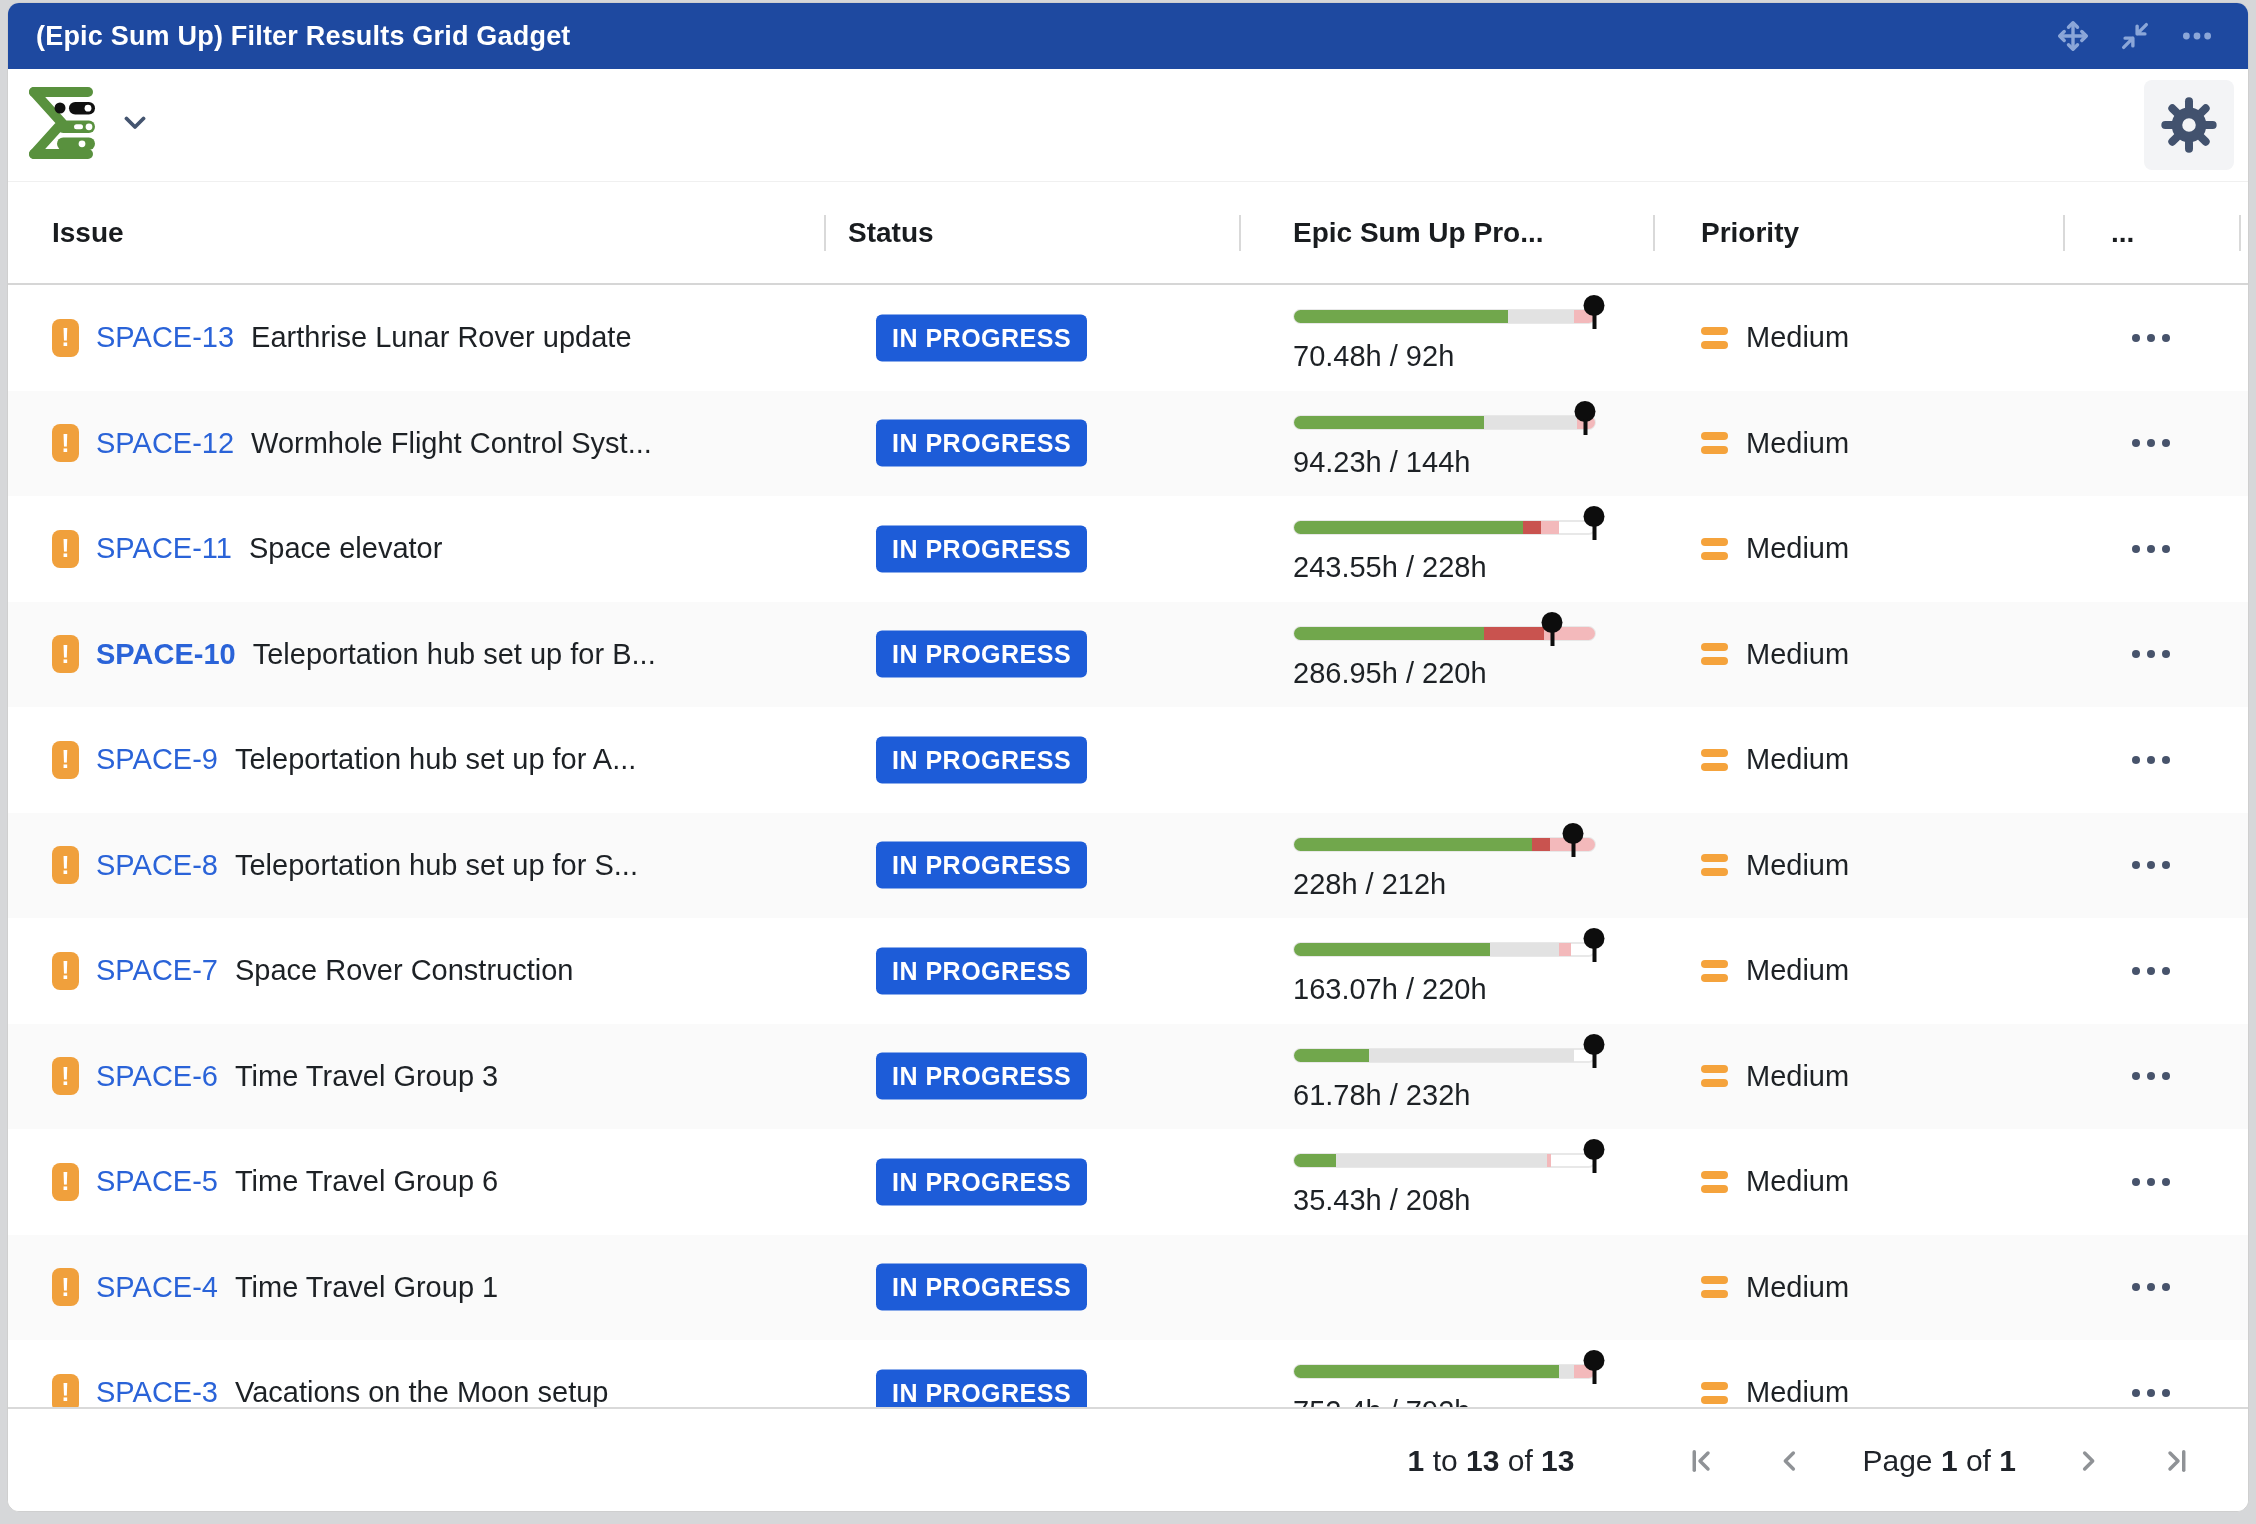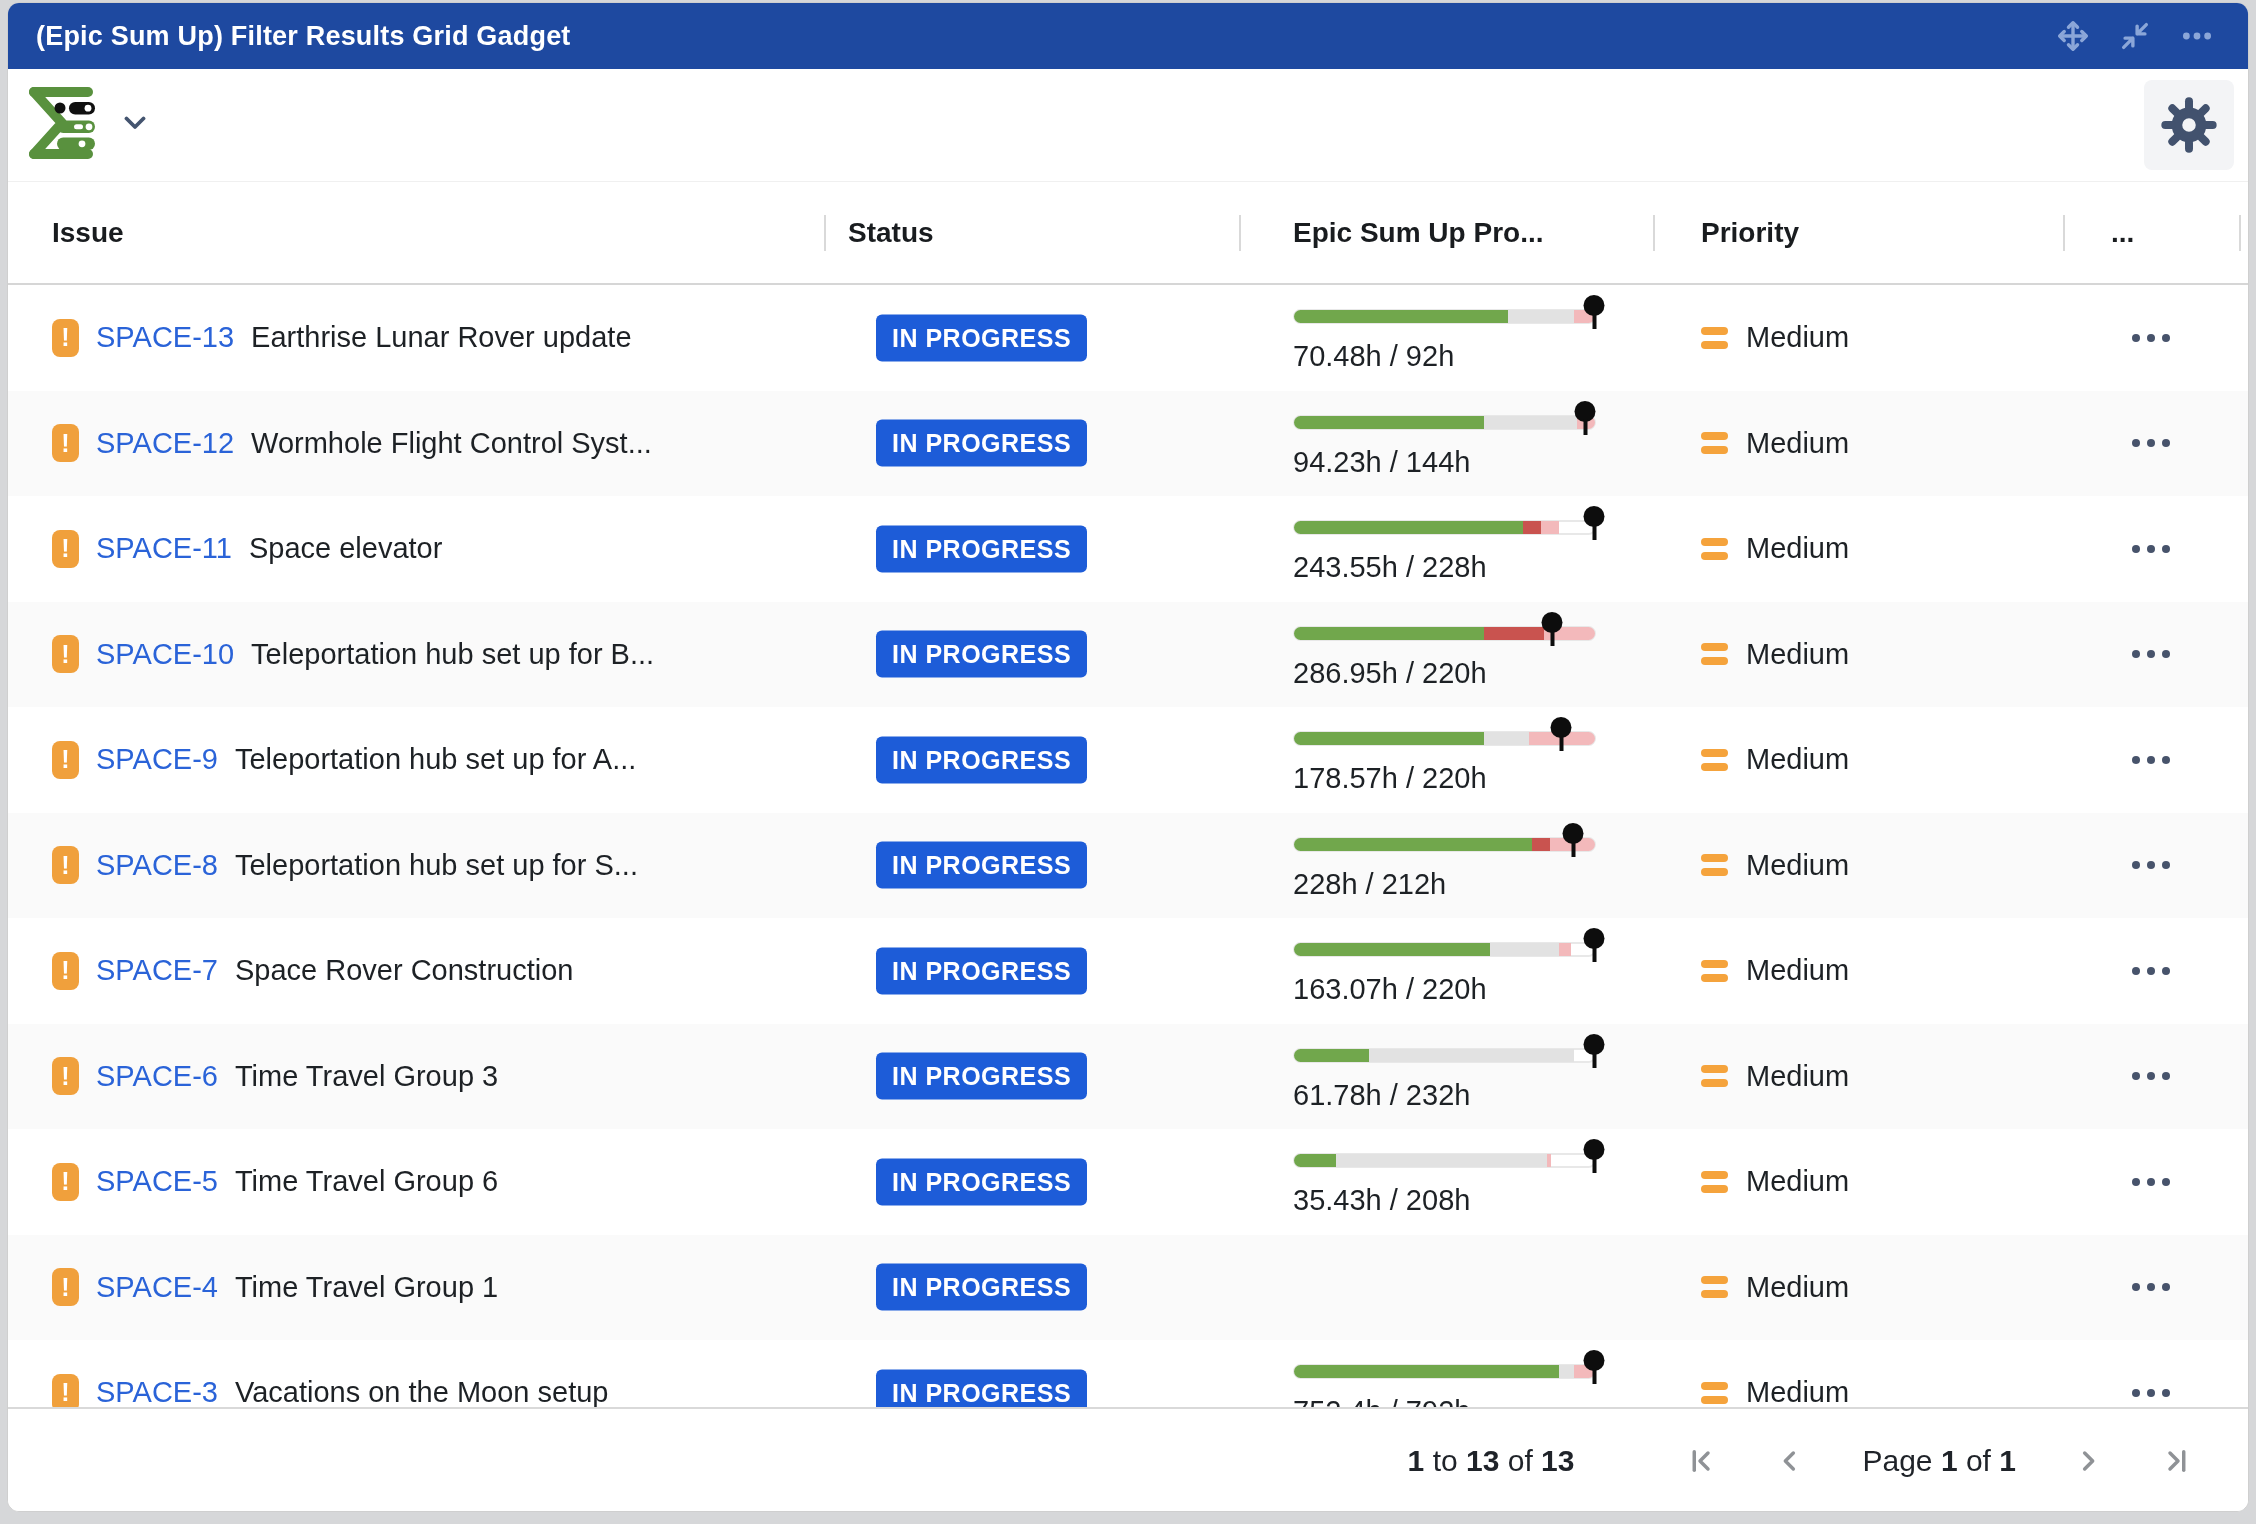--- a/index.html
+++ b/index.html
@@ -242,21 +242,21 @@
         </div>
         <div class="cell-more">
           <span class="dot"></span>
           <span class="dot"></span>
           <span class="dot"></span>
         </div>
       </div>
       <div class="row alt">
         <div class="cell-issue">
           <span class="type-icon" style="background: rgb(240, 160, 60);">!</span>
-          <a class="issue-key" style="color: rgb(42, 99, 216);">SPACE-10</a>
+          <a class="issue-key" style="color: rgb(42, 99, 216); font-weight: bold;">SPACE-10</a>
           <span class="issue-summary">Teleportation hub set up for B...</span>
         </div>
         <div class="cell-status"><span class="badge" style="background: rgb(29, 92, 216);">IN PROGRESS</span></div>
         <div class="cell-bar">
           <div class="track">
             <div class="track-inner">
               <span class="seg" style="left: 0%; width: 63%; background: rgb(113, 167, 76);"></span>
               <span class="seg" style="left: 63%; width: 20%; background: rgb(201, 83, 79);"></span>
               <span class="seg" style="left: 83%; width: 17%; background: rgb(243, 185, 187);"></span>
             </div>
@@ -280,34 +280,20 @@
           <span class="dot"></span>
         </div>
       </div>
       <div class="row">
         <div class="cell-issue">
           <span class="type-icon" style="background: rgb(240, 160, 60);">!</span>
           <a class="issue-key" style="color: rgb(42, 99, 216);">SPACE-9</a>
           <span class="issue-summary">Teleportation hub set up for A...</span>
         </div>
         <div class="cell-status"><span class="badge" style="background: rgb(29, 92, 216);">IN PROGRESS</span></div>
-        <div class="cell-bar">
-          <div class="track">
-            <div class="track-inner">
-              <span class="seg" style="left: 0%; width: 63%; background: rgb(113, 167, 76);"></span>
-              <span class="seg" style="left: 63%; width: 15%; background: rgb(226, 226, 226);"></span>
-              <span class="seg" style="left: 78%; width: 22%; background: rgb(243, 185, 187);"></span>
-            </div>
-            <div class="pin" style="left: 89%;">
-              <div class="pin-head" style="background: rgb(13, 13, 13);"></div>
-              <div class="pin-stem" style="background: rgb(13, 13, 13);"></div>
-            </div>
-          </div>
-          <div class="hours">178.57h / 220h</div>
-        </div>
         <div class="cell-priority">
           <span class="prio-icon">
             <span class="prio-bar" style="background: rgb(245, 163, 60);"></span>
             <span class="prio-bar" style="background: rgb(245, 163, 60);"></span>
           </span>
           <span>Medium</span>
         </div>
         <div class="cell-more">
           <span class="dot"></span>
           <span class="dot"></span>

